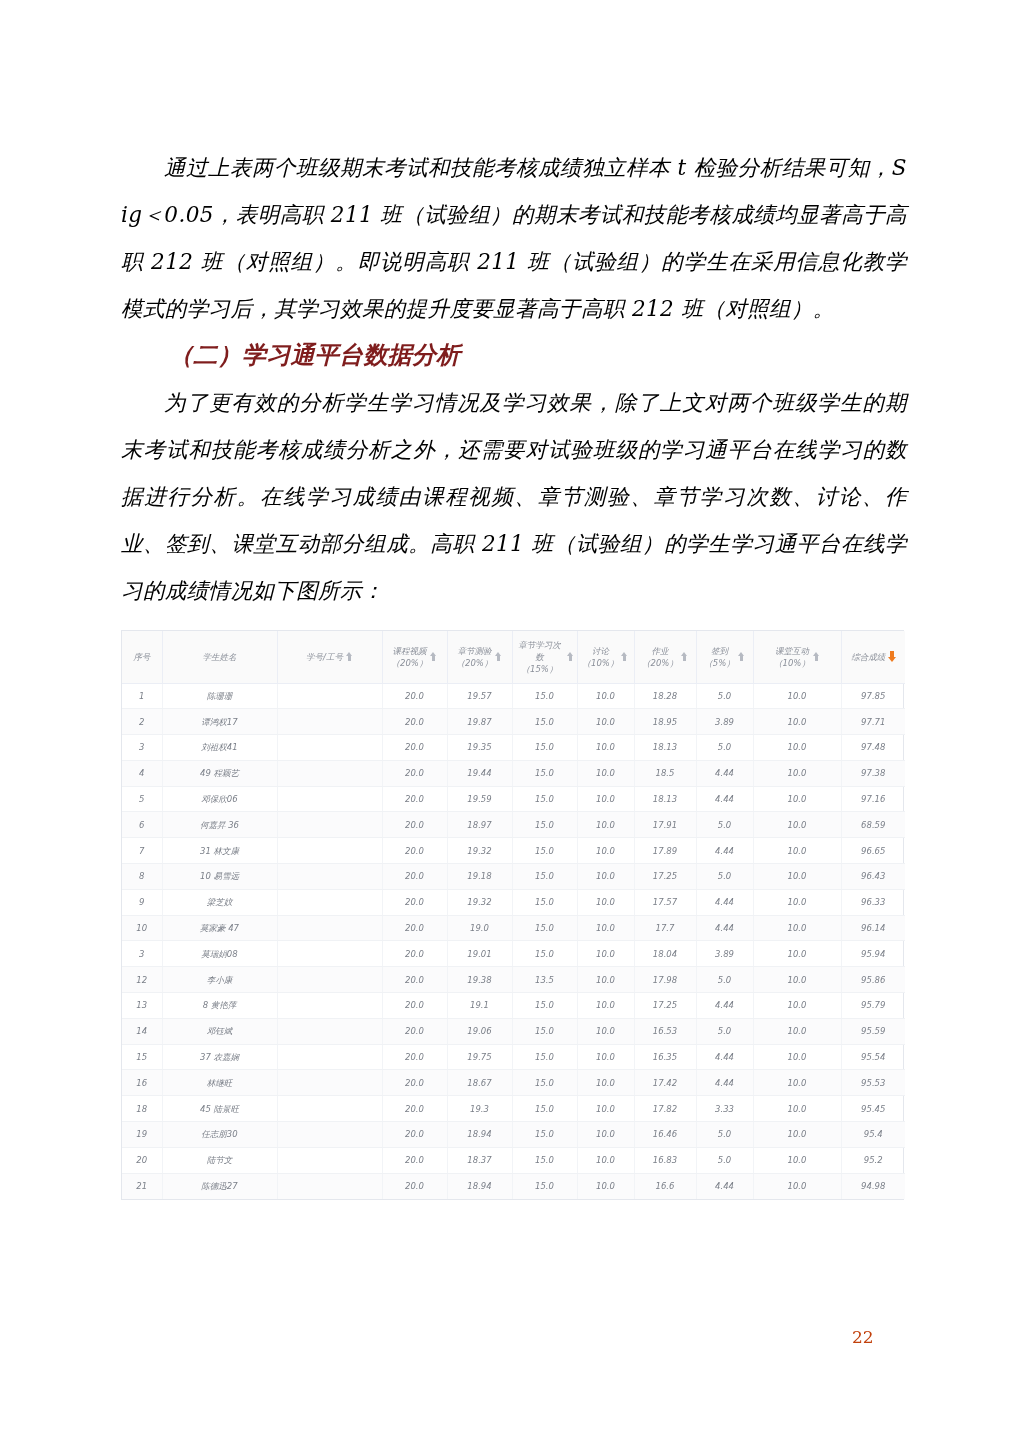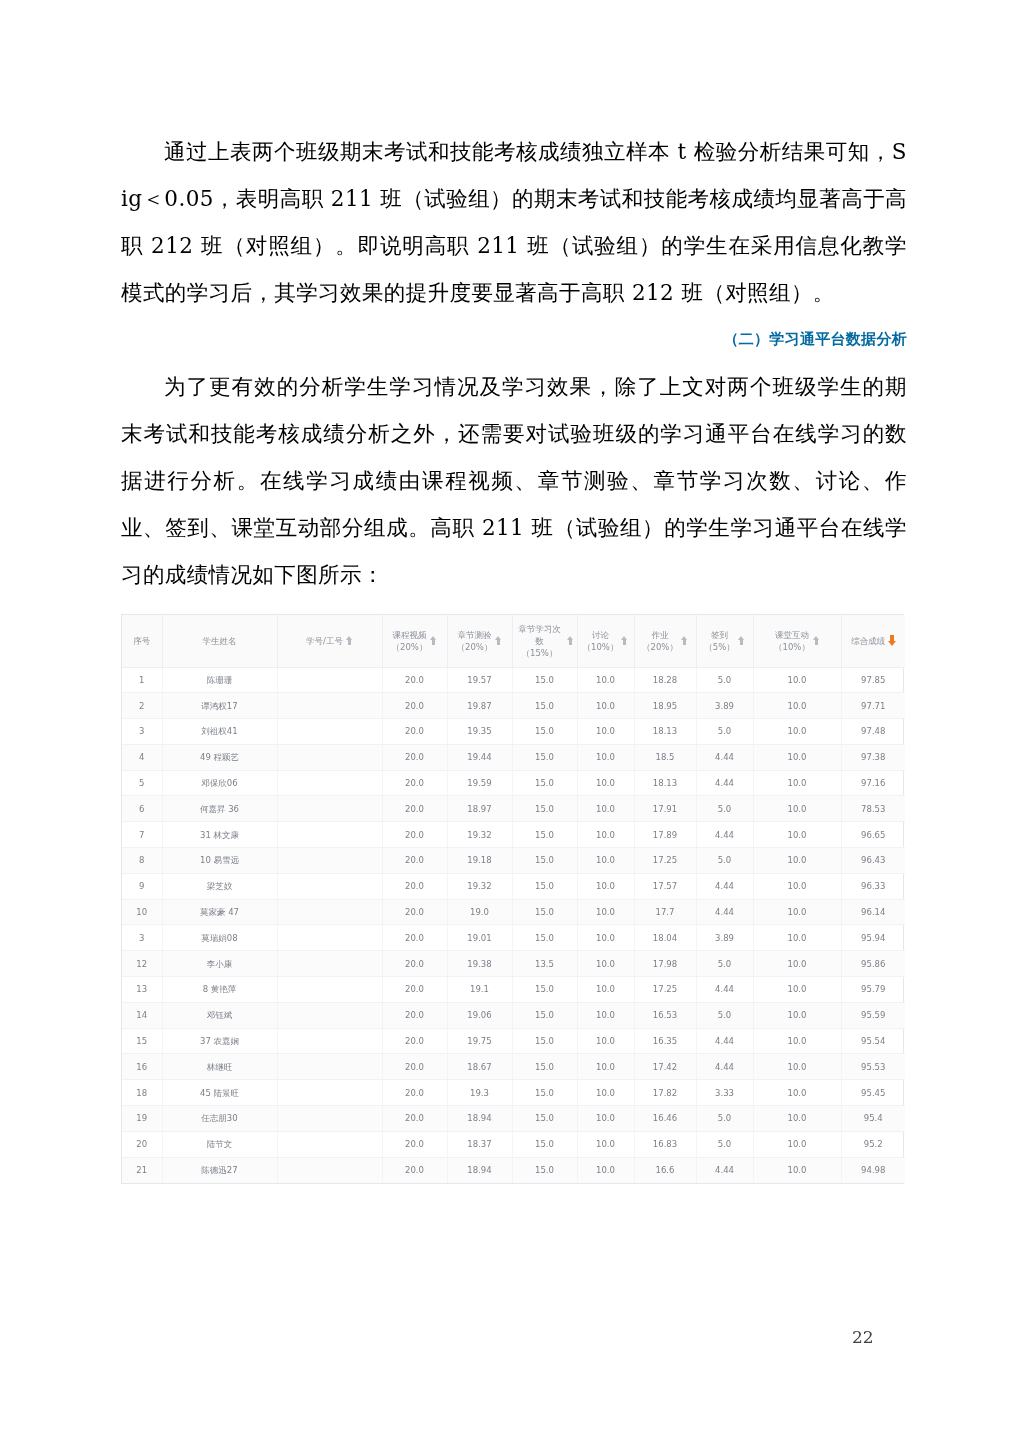--- a/index.html
+++ b/index.html
@@ -20,48 +20,48 @@
     position: absolute;
     left: 0; top: 0;
     width: 1026px;
     height: 1450px;
     background: #ffffff;
   }
 
   .content {
     position: absolute;
     left: 121px;
-    top: 128px;
+    top: 144px;
     width: 786px;
+    font-style: italic;
   }
 
   
   .para {
     font-family: "DejaVu Serif", "Liberation Serif", serif;
     font-size: 21.5px;
     line-height: 47px;
     color: #000000;
     text-align: justify;
     text-justify: inter-character;
     letter-spacing: 0.4px;
     margin: 0;
     text-indent: 2em;
     word-break: break-all;
   }
 
   .heading {
     font-family: "DejaVu Sans", "Liberation Sans", sans-serif;
-    font-size: 15px;
+    font-size: 24px;
     line-height: 47px;
-    color: #0369a1;
+    color: #7f1d1d;
     margin: 0;
     text-indent: 2em;
     font-weight: 600;
     letter-spacing: 0.3px;
-    text-align: right;
   }
 
   
   .table-wrap {
     margin-top: 16px;
     width: 783px;
     border: 1px solid #e4e7ed;
     background: #ffffff;
     box-sizing: border-box;
   }
@@ -176,21 +176,21 @@
   col.w-inter { width: 88px; }
   col.w-total { width: 64px; }
 
   
   .page-number {
     position: absolute;
     left: 852px;
     top: 1327px;
     font-family: "DejaVu Serif", "Liberation Serif", serif;
     font-size: 17px;
-    color: #404040;
+    color: #c2410c;
   }
 </style>
 </head>
 <body>
 
 <div class="page">
 
   <div class="content">
 
     <p class="para">通过上表两个班级期末考试和技能考核成绩独立样本 t 检验分析结果可知，Sig＜0.05，表明高职 211 班（试验组）的期末考试和技能考核成绩均显著高于高职 212 班（对照组）。即说明高职 211 班（试验组）的学生在采用信息化教学模式的学习后，其学习效果的提升度要显著高于高职 212 班（对照组）。</p>
@@ -352,21 +352,21 @@
               <td class="c-idx">6</td>
               <td class="c-name">何嘉昇 36</td>
               <td></td>
               <td>20.0</td>
               <td>18.97</td>
               <td>15.0</td>
               <td>10.0</td>
               <td>17.91</td>
               <td>5.0</td>
               <td>10.0</td>
-              <td>78.53</td>
+              <td>68.59</td>
             </tr>
             <tr>
               <td class="c-idx">7</td>
               <td class="c-name">31 林文康</td>
               <td></td>
               <td>20.0</td>
               <td>19.32</td>
               <td>15.0</td>
               <td>10.0</td>
               <td>17.89</td>

